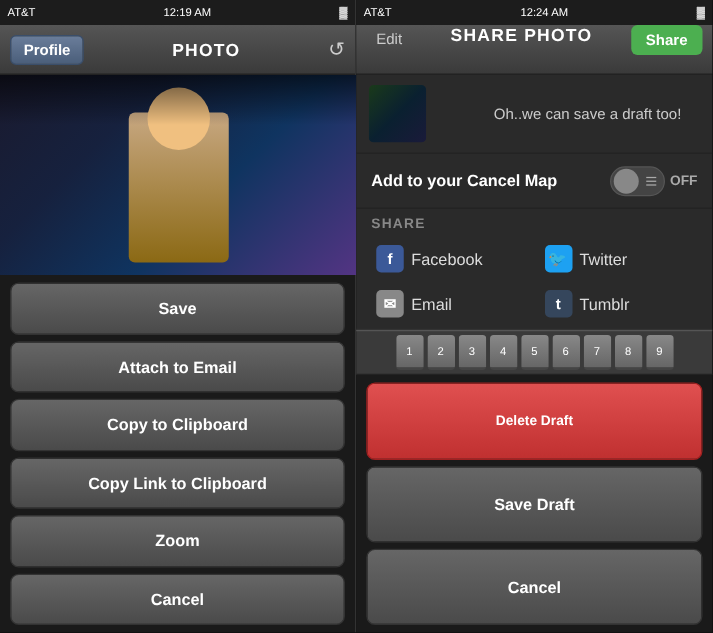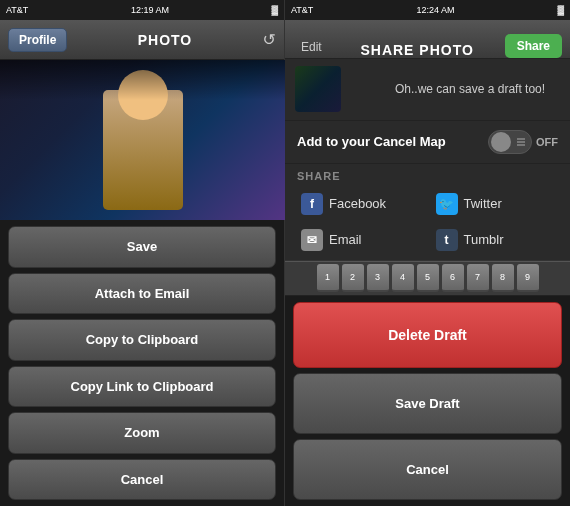--- a/index.html
+++ b/index.html
@@ -172,21 +172,21 @@
       padding: 0 6px;
       font-size: 9px;
       color: #fff;
       justify-content: space-between;
     }
 
     .nav-bar-right {
       background: linear-gradient(to bottom, #555, #3a3a3a);
       height: 40px;
       display: flex;
-      align-items: flex-end;
+      align-items: flex-start;
       justify-content: space-between;
       padding: 0 8px;
       border-bottom: 1px solid #222;
     }
     .nav-edit-btn {
       color: #ccc;
       font-size: 12px;
       cursor: pointer;
       padding: 4px 8px;
     }
@@ -370,21 +370,21 @@
       flex-direction: column;
       padding: 6px 8px;
       gap: 5px;
       background: #1a1a1a;
     }
     .delete-draft-btn {
       background: linear-gradient(to bottom, #e05050, #c03030);
       border: 1px solid #a02020;
       border-radius: 7px;
       color: #fff;
-      font-size: 14px;
+      font-size: 11px;
       font-weight: bold;
       padding: 24px 8px;
       cursor: pointer;
       flex: 1;
       display: flex;
       align-items: center;
       justify-content: center;
     }
     .right-action-btn {
       background: linear-gradient(to bottom, #666, #4a4a4a);

